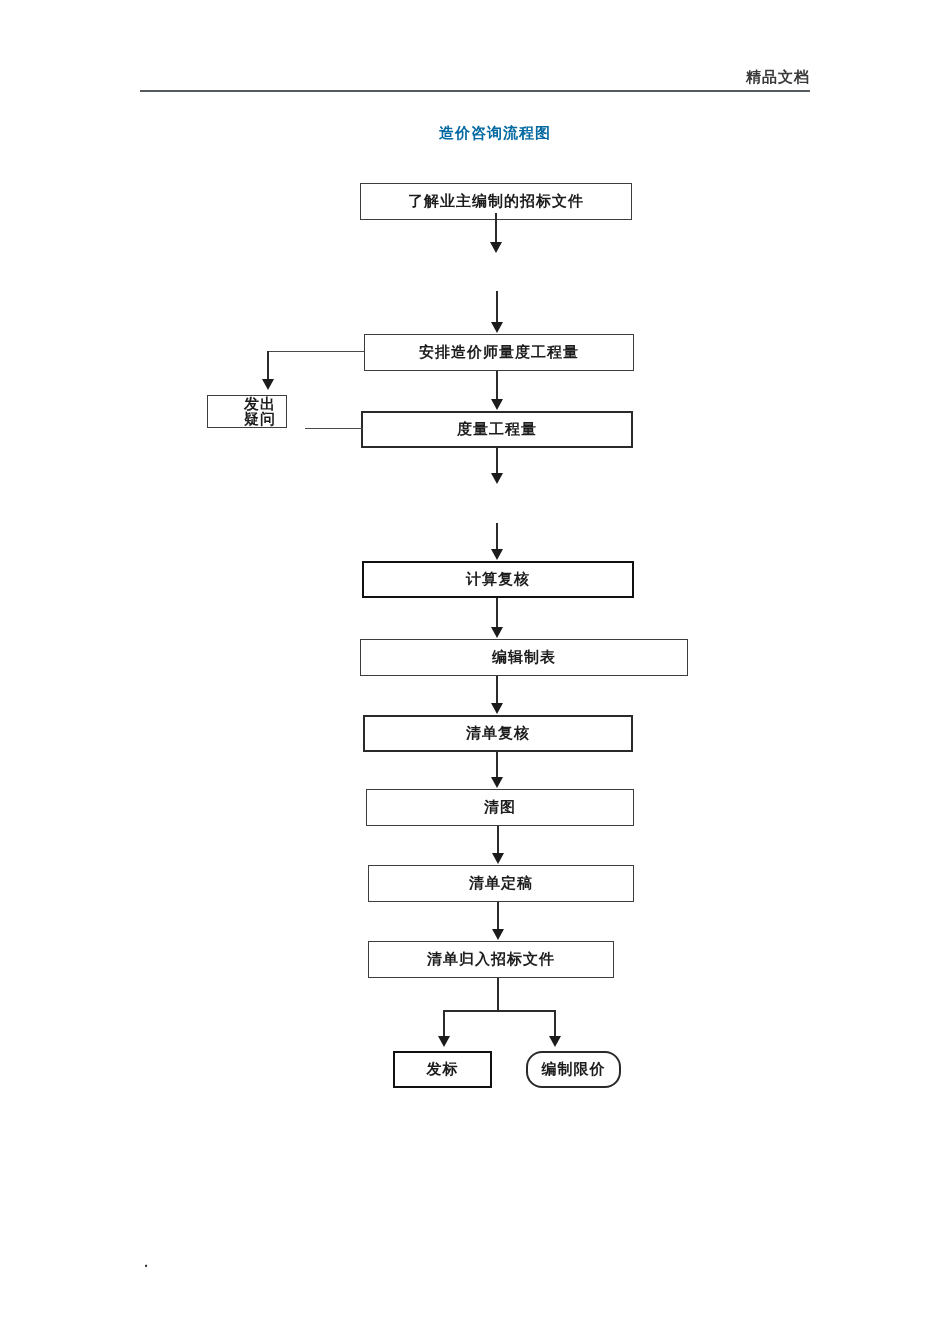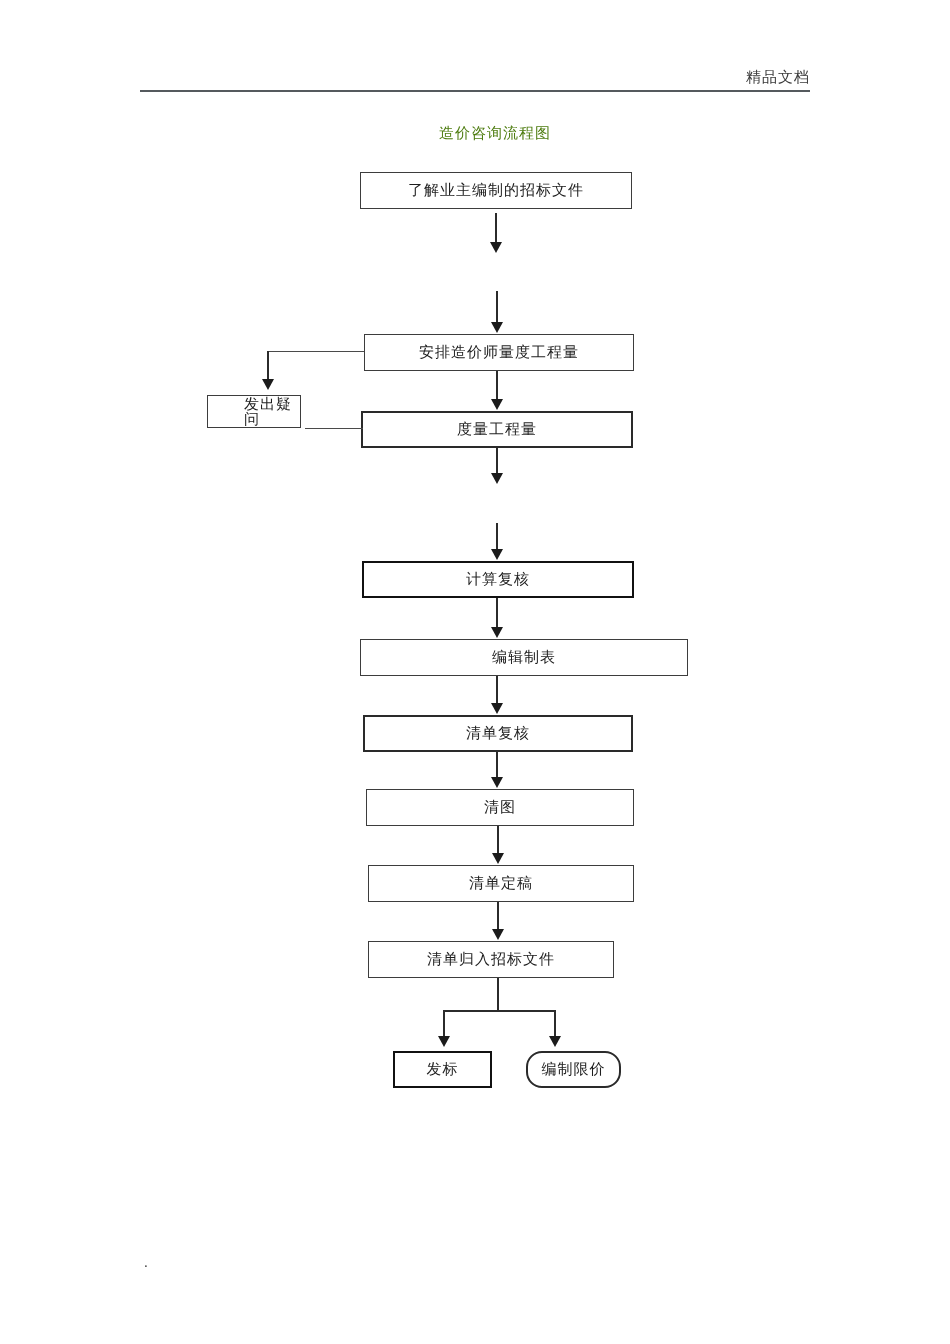--- a/index.html
+++ b/index.html
@@ -10,20 +10,21 @@
   body {
     font-family: "DejaVu Serif", "Liberation Serif", serif;
     color: #1a1a1a;
   }
   #page {
     position: relative;
     width: 950px;
     height: 1344px;
     background: #ffffff;
     overflow: hidden;
+    font-weight: bold;
   }
 
   
   #header-text {
     position: absolute;
     left: 600px;
     top: 68px;
     width: 210px;
     text-align: right;
     font-size: 15px;
@@ -42,21 +43,21 @@
 
   
   #doc-title {
     position: absolute;
     left: 0;
     top: 124px;
     width: 950px;
     text-align: center;
     font-size: 15px;
     letter-spacing: 1px;
-    color: #4d7c0f;
+    color: #0369a1;
   }
   
   #doc-title span { position: relative; left: 20px; }
 
   
   .node {
     position: absolute;
     box-sizing: border-box;
     background: #ffffff;
     border: 1px solid #3d3d3d;
@@ -106,26 +107,26 @@
 
 <div id="page">
 
   <div id="header-text">精品文档</div>
   <div id="header-rule"></div>
 
   <div id="doc-title">
     <span>造价咨询流程图</span>
   </div>
 
-  <div class="node" style="left:360px; top:172px; width:272px; height:37px;">了解业主编制的招标文件</div>
+  <div class="node" style="left:360px; top:183px; width:272px; height:37px;">了解业主编制的招标文件</div>
 
 
   <div class="node" style="left:364px; top:334px; width:270px; height:37px;">安排造价师量度工程量</div>
 
-  <div class="node" style="left:207px; top:395px; width:94px; height:33px;padding-left:36px;">发出疑问</div>
+  <div class="node" style="left:207px; top:395px; width:80px; height:33px;padding-left:36px;">发出疑问</div>
 
   <div class="node semi-border" style="left:361px; top:411px; width:272px; height:37px;">度量工程量</div>
 
 
   <div class="node bold-border" style="left:362px; top:561px; width:272px; height:37px;">计算复核</div>
 
   <div class="node" style="left:360px; top:639px; width:328px; height:37px;">编辑制表</div>
 
   <div class="node semi-border" style="left:363px; top:715px; width:270px; height:37px;text-align:center;">清单复核</div>
 

